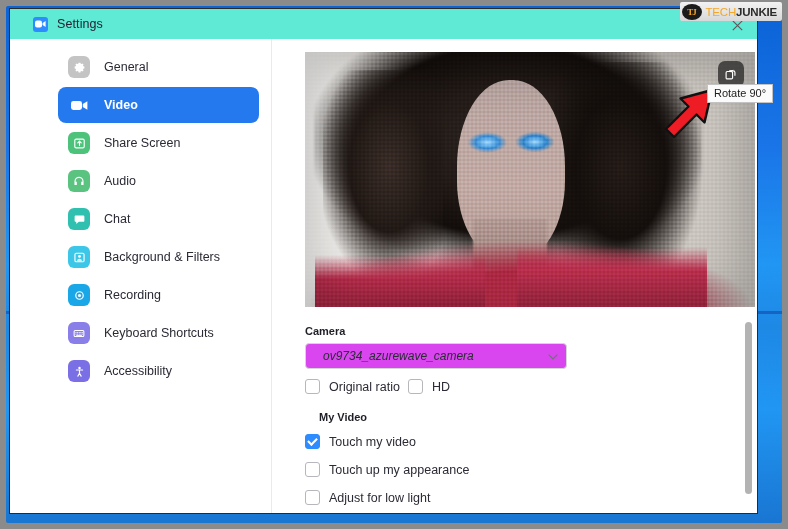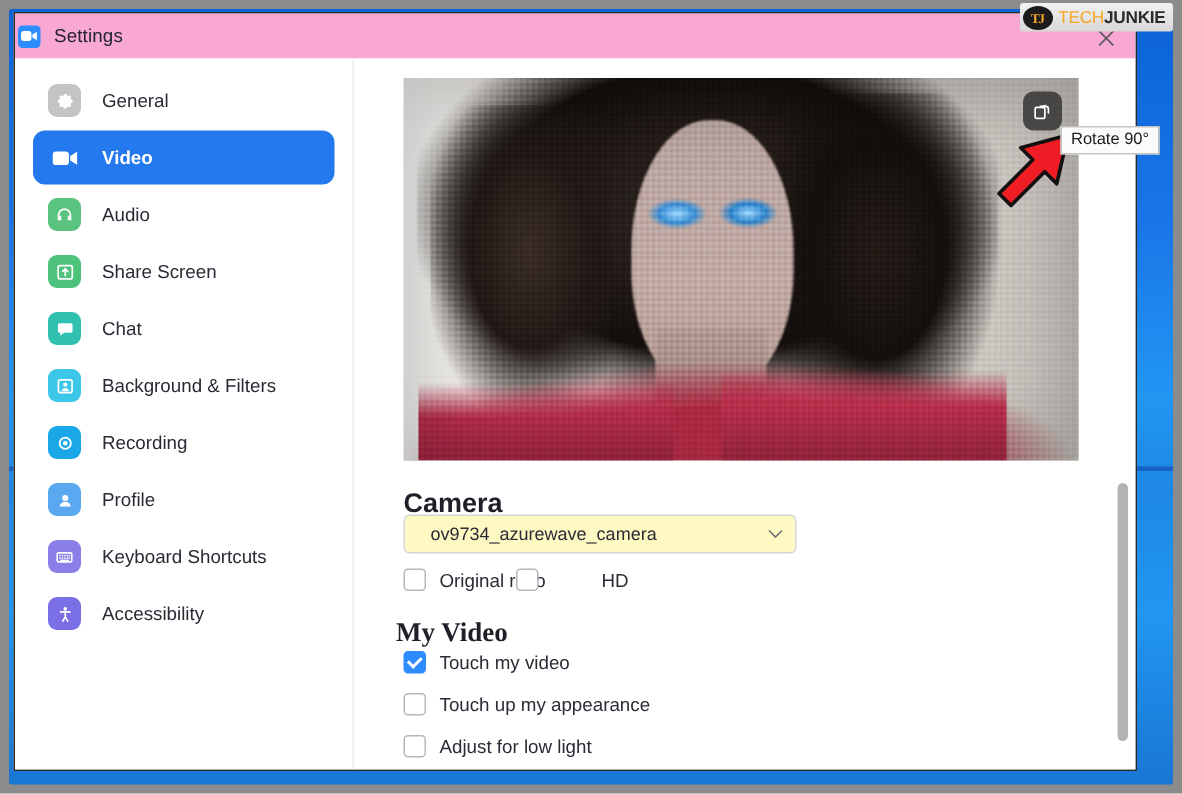--- a/index.html
+++ b/index.html
@@ -31,44 +31,44 @@
     width: 749px; height: 506px;
     background: #ffffff;
     border: 1px solid #2a2a2a;
     display: flex; flex-direction: column;
     overflow: hidden;
   }
 
   
   #titlebar {
     height: 30px; flex: 0 0 30px;
-    background: #f9a8d4;
+    background: #5eead4;
     display: flex; align-items: center;
-    padding-left: 2px;
+    padding-left: 23px;
     position: relative;
   }
   #titlebar .zoom-logo {
     width: 15px; height: 15px; border-radius: 3px;
     background: #2d8cff; margin-right: 9px;
     display: flex; align-items: center; justify-content: center;
   }
   #titlebar .zoom-logo svg { display:block; }
   #title-text {
     font-size: 12.5px; color: #232333; letter-spacing: .1px;
   }
   #close-btn {
     position: absolute; right: 10px; top: 7px;
     width: 20px; height: 18px;
     display: flex; align-items: center; justify-content: center;
     color: #4a4a4a; font-size: 14px; line-height: 1;
     cursor: pointer;
   }
 
   
-  #window-body { flex: 1 1 auto; display: flex; min-height: 0; position: relative; }
+  #window-body { flex: 1 1 auto; display: flex; min-height: 0; position: relative; margin-left: 36px; }
 
   #sidebar {
     width: 226px; flex: 0 0 226px;
     background: #ffffff;
     border-right: 1px solid #eaeaea;
     padding-top: 10px;
   }
   .nav-item {
     height: 36px;
     margin: 0 12px 2px 12px;
@@ -181,53 +181,54 @@
     padding: 2px 6px 3px 6px;
     white-space: nowrap;
     z-index: 30;
   }
 
   
   #red-arrow { position: absolute; left: 657px; top: 86px; z-index: 25; }
 
   
   .section-title {
-    font-size: 18px; font-weight: bold; color: #1f1f28;
+    font-size: 11px; font-weight: bold; color: #1f1f28;
   }
   #camera-label { position: absolute; left: 33px; top: 286px; }
   #camera-select {
     position: absolute; left: 33px; top: 304px;
     width: 262px; height: 26px;
     border: 1px solid #d6d6d6; border-radius: 4px;
-    background: #fef9c3;
+    background: #d946ef;
     display: flex; align-items: center;
     padding: 0 8px 0 17px;
     font-size: 12px; color: #2b2b35;
     cursor: pointer;
+    font-style: italic;
   }
   #camera-select .chev { margin-left: auto; color: #6b6b74; font-size: 11px; }
 
   .cbrow { position: absolute; display: flex; align-items: center; cursor: pointer; }
   .cbox {
     width: 15px; height: 15px; border-radius: 3px;
     border: 1px solid #b6b6bd; background: #fff;
     flex: 0 0 15px; margin-right: 9px;
     display: flex; align-items: center; justify-content: center;
   }
   .cbox.checked { background: #2d8cff; border-color: #2d8cff; }
   .cbox.checked:after {
     content: ""; width: 7px; height: 4px;
     border-left: 2px solid #fff; border-bottom: 2px solid #fff;
     transform: rotate(-45deg) translate(1px,-1px);
   }
   .cb-label { font-size: 12.5px; color: #2b2b35; }
 
   #cb-original-ratio { left: 33px; top: 340px; }
-  #cb-hd            { left: 108px; top: 340px; gap: 33px; }
-  #myvideo-label    { position: absolute; left: 28px; top: 372px; font-family: Liberation Serif, serif; }
+  #cb-hd            { left: 136px; top: 340px; }
+  #myvideo-label    { position: absolute; left: 47px; top: 372px; }
   #cb-mirror        { left: 33px; top: 395px; }
   #cb-touchup       { left: 33px; top: 423px; }
   #cb-lowlight      { left: 33px; top: 451px; }
 
   
   #content-scrollbar {
     position: absolute; right: 5px; top: 283px;
     width: 7px; height: 172px;
     background: #b3b3b3; border-radius: 4px;
     cursor: pointer;
@@ -291,39 +292,39 @@
         <span class="nav-icon">
           <svg width="17" height="11" viewBox="0 0 17 11">
             <rect x="0" y="1" width="11" height="9" rx="2.4" fill="#fff"></rect>
             <path d="M11.8 4 L16.4 1.2 V9.8 L11.8 7 Z" fill="#fff"></path>
           </svg>
         </span>
         <span class="nav-label">Video</span>
       </div>
 
       <div class="nav-item">
+        <span class="nav-icon" style="background:#4cc27b">
+          <svg width="13" height="13" viewBox="0 0 16 16">
+              <rect x="2.2" y="2.6" width="11.6" height="10.8" rx="1.6" fill="none" stroke="#fff" stroke-width="1.4"></rect>
+              <path d="M8 10.6V5.6 M8 5.1 L5.9 7.3 M8 5.1 L10.1 7.3" stroke="#fff" stroke-width="1.4" fill="none" stroke-linecap="round"></path>
+            </svg>
+        </span>
+        <span class="nav-label">Share Screen</span>
+      </div>
+
+      <div class="nav-item">
         <span class="nav-icon" style="background:#5ac37f">
           <svg width="14" height="13" viewBox="0 0 16 16">
               <path fill="#fff" d="M8 2.2A5.6 5.6 0 0 0 2.4 7.8v4.4h2.9V8.4H3.8V7.8A4.2 4.2 0 0 1 8 3.6a4.2 4.2 0 0 1 4.2 4.2v.6h-1.5v3.8h2.9V7.8A5.6 5.6 0 0 0 8 2.2z"></path>
             </svg>
         </span>
         <span class="nav-label">Audio</span>
       </div>
 
       <div class="nav-item">
-        <span class="nav-icon" style="background:#4cc27b">
-          <svg width="13" height="13" viewBox="0 0 16 16">
-              <rect x="2.2" y="2.6" width="11.6" height="10.8" rx="1.6" fill="none" stroke="#fff" stroke-width="1.4"></rect>
-              <path d="M8 10.6V5.6 M8 5.1 L5.9 7.3 M8 5.1 L10.1 7.3" stroke="#fff" stroke-width="1.4" fill="none" stroke-linecap="round"></path>
-            </svg>
-        </span>
-        <span class="nav-label">Share Screen</span>
-      </div>
-
-      <div class="nav-item">
         <span class="nav-icon" style="background:#2fc0b0">
           <svg width="13" height="13" viewBox="0 0 16 16">
               <path fill="#fff" d="M3.4 3h9.2c.8 0 1.4.6 1.4 1.4v5c0 .8-.6 1.4-1.4 1.4H7.1L4 13.4V10.8h-.6C2.6 10.8 2 10.2 2 9.4v-5C2 3.6 2.6 3 3.4 3z"></path>
             </svg>
         </span>
         <span class="nav-label">Chat</span>
       </div>
 
       <div class="nav-item">
         <span class="nav-icon" style="background:#3cc6e8">
@@ -339,29 +340,20 @@
       <div class="nav-item">
         <span class="nav-icon" style="background:#1aa7e8">
           <svg width="13" height="13" viewBox="0 0 16 16">
               <circle cx="8" cy="8" r="4.6" fill="none" stroke="#fff" stroke-width="1.5"></circle>
               <circle cx="8" cy="8" r="1.9" fill="#fff"></circle>
             </svg>
         </span>
         <span class="nav-label">Recording</span>
       </div>
 
-      <div class="nav-item">
-        <span class="nav-icon" style="background:#5aa9f0">
-          <svg width="13" height="13" viewBox="0 0 16 16">
-              <circle cx="8" cy="6.1" r="2.5" fill="#fff"></circle>
-              <path d="M3.3 13.2c.6-2.6 2.4-3.9 4.7-3.9s4.1 1.3 4.7 3.9z" fill="#fff"></path>
-            </svg>
-        </span>
-        <span class="nav-label">Profile</span>
-      </div>
 
 
       <div class="nav-item">
         <span class="nav-icon" style="background:#8a7ee8">
           <svg width="14" height="13" viewBox="0 0 16 16">
               <rect x="2" y="4.4" width="12" height="7.4" rx="1.2" fill="none" stroke="#fff" stroke-width="1.3"></rect>
               <g fill="#fff">
                 <rect x="3.7" y="6.1" width="1.2" height="1.2"></rect>
                 <rect x="5.7" y="6.1" width="1.2" height="1.2"></rect>
                 <rect x="7.7" y="6.1" width="1.2" height="1.2"></rect>

